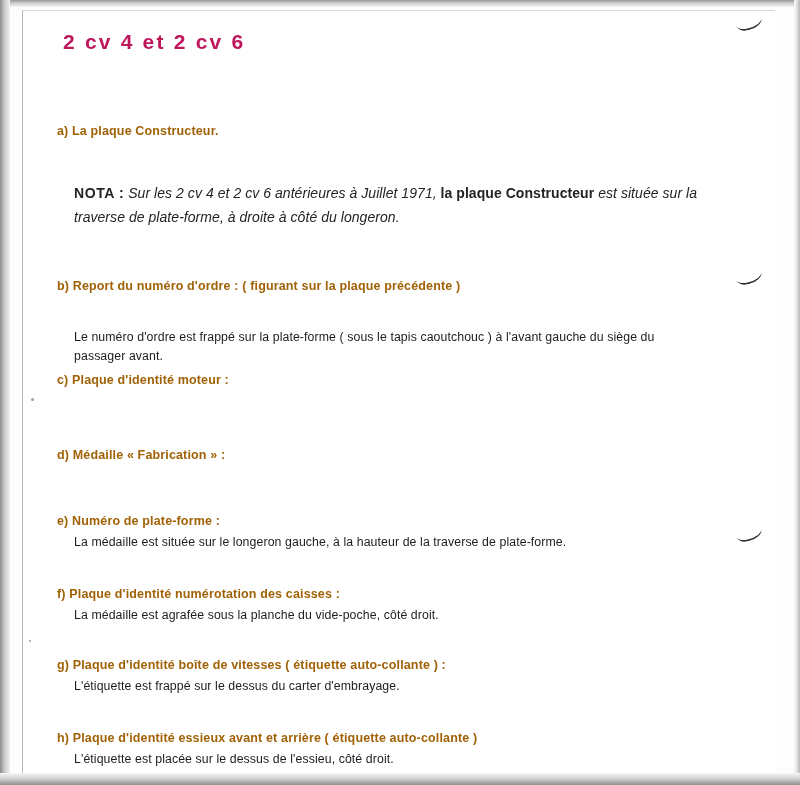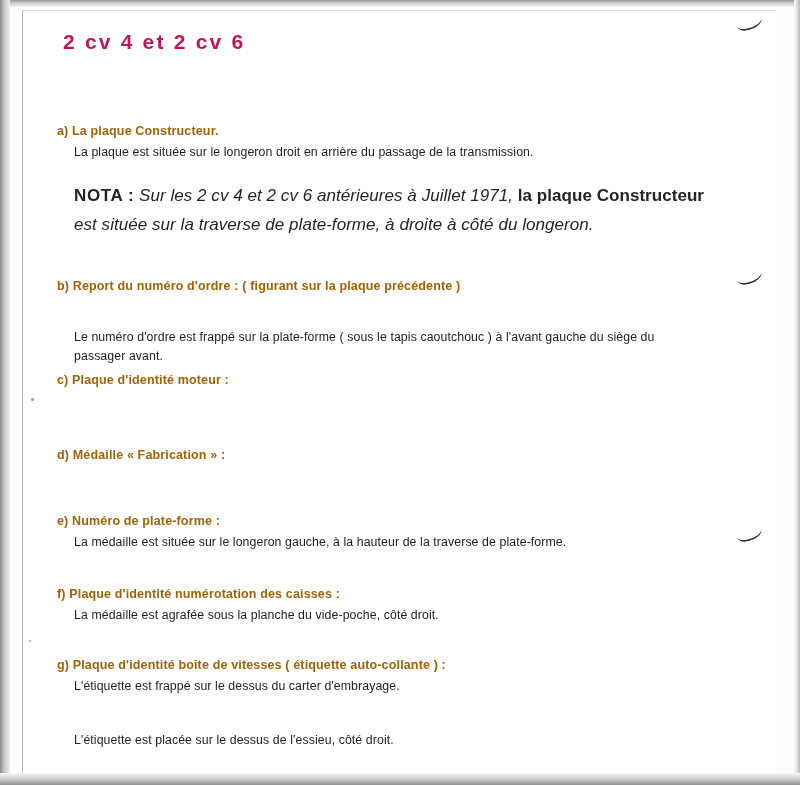--- a/index.html
+++ b/index.html
@@ -107,21 +107,21 @@
     line-height: 1.55;
     margin-left: 17px;
     margin-top: 2px;
   }
 
   .nota {
     position: absolute;
     left: 74px;
     top: 182px;
     width: 640px;
-    font-size: 17px;
+    font-size: 14px;
     font-style: italic;
     color: #242424;
     line-height: 1.7;
     letter-spacing: 0.05px;
   }
   .nota b {
     font-style: normal;
     font-weight: bold;
   }
   .nota .nota-label {
@@ -163,21 +163,20 @@
 
   <div class="content">
 
     <h1 class="doc-title">2 cv 4   et   2 cv 6</h1>
 
     <div class="section" style="top:122px;">
       <div class="sec-head">
         <span class="marker">a)</span>
         <span>La plaque Constructeur.</span>
       </div>
-      <div class="sec-body">La plaque est située sur le longeron droit en arrière du passage de la transmission.</div>
     </div>
 
     <div class="nota">
       <span class="nota-label">NOTA :</span>
       <span>Sur les 2 cv 4 et 2 cv 6 antérieures à Juillet 1971,</span>
       <b>la plaque Constructeur</b>
       <span>est située sur la traverse de plate-forme, à droite à côté du longeron.</span>
     </div>
 
     <div class="section" style="top:277px;">
@@ -220,20 +219,24 @@
 
     <div class="section" style="top:656px;">
       <div class="sec-head">
         <span class="marker">g)</span>
         <span>Plaque d'identité boîte de vitesses ( étiquette auto-collante ) :</span>
       </div>
       <div class="sec-body">L'étiquette est frappé sur le dessus du carter d'embrayage.</div>
     </div>
 
     <div class="section" style="top:729px;">
+      <div class="sec-head">
+        <span class="marker">h)</span>
+        <span>Plaque d'identité essieux avant et arrière ( étiquette auto-collante )</span>
+      </div>
       <div class="sec-body">L'étiquette est placée sur le dessus de l'essieu, côté droit.</div>
     </div>
 
     <div class="curl" id="curl-1"></div>
     <div class="curl" id="curl-2"></div>
     <div class="curl" id="curl-3"></div>
 
     <div class="speck" style="left:31px; top:398px; width:3px; height:3px;"></div>
     <div class="speck" style="left:29px; top:640px; width:2px; height:2px;"></div>
   </div>

